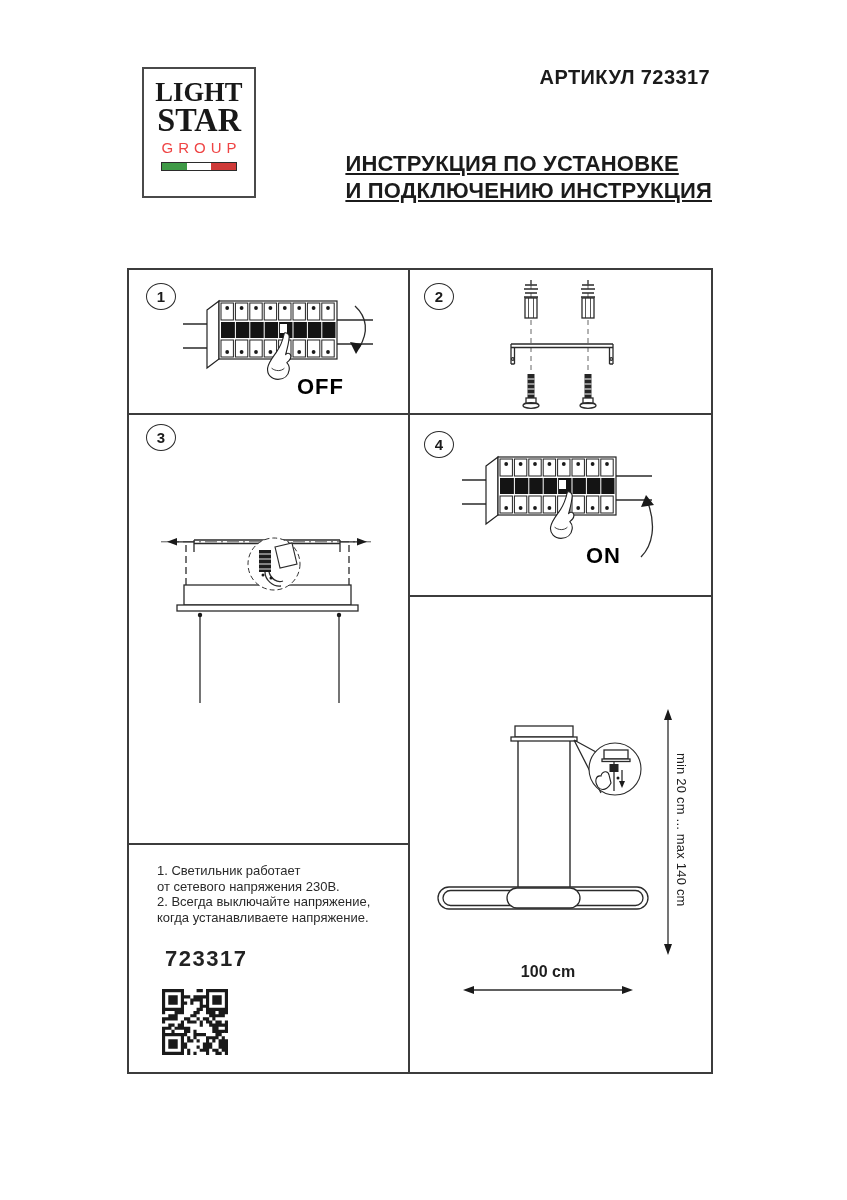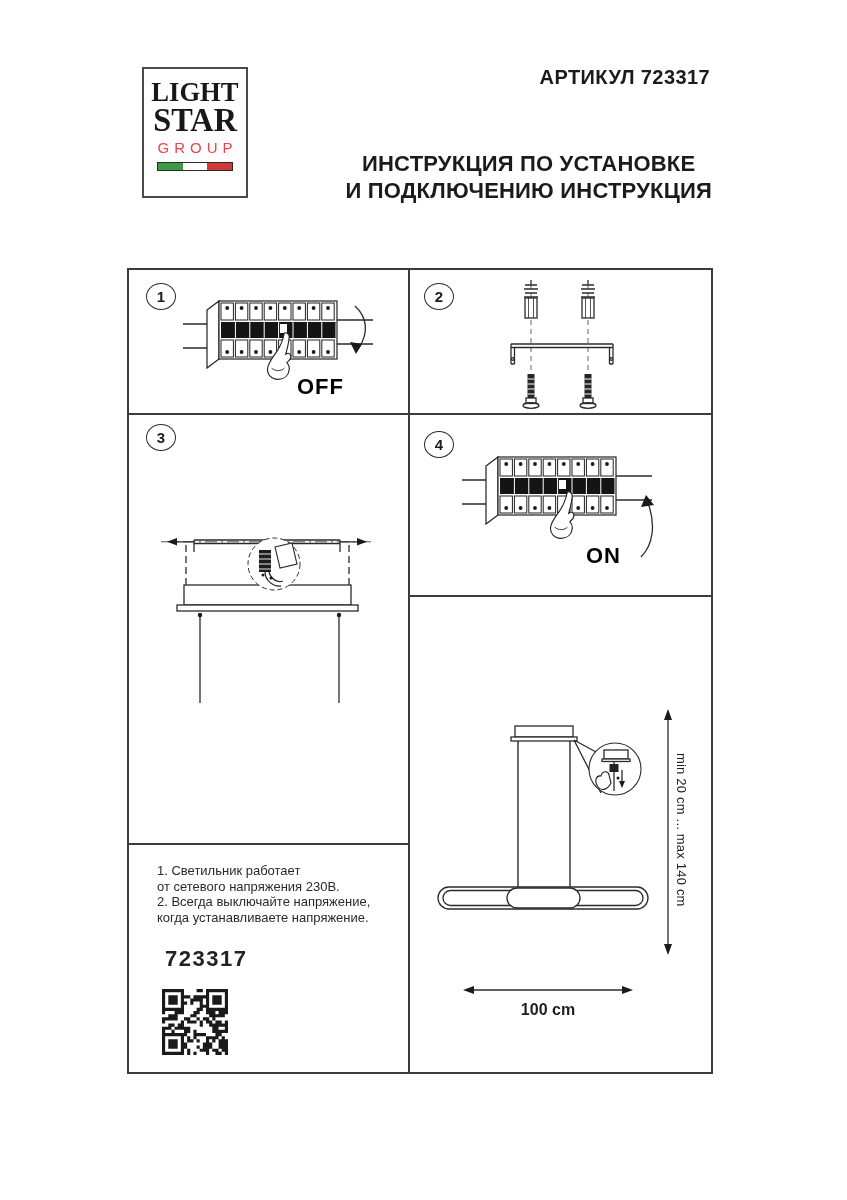--- a/index.html
+++ b/index.html
@@ -1,51 +1,51 @@
 <!DOCTYPE html>
 <html><head>
 <meta charset="utf-8">
 <style>
   html,body{margin:0;padding:0;background:#fff;}
   .page{position:relative;width:847px;height:1200px;background:#ffffff;overflow:hidden;
         font-family:"Liberation Sans",sans-serif;color:#1b1b1b;}
   
-  .logo-box{position:absolute;left:142px;top:67px;width:106px;height:131px;
+  .logo-box{position:absolute;left:142px;top:67px;width:114px;height:131px;
             border:2px solid #4a4a4a;box-sizing:border-box;display:flex;flex-direction:column;
             align-items:center;padding-top:10px;background:#fff;}
   .logo-light{font-family:"Liberation Serif",serif;font-weight:bold;font-size:28px;line-height:26px;
               letter-spacing:0;transform:scaleX(.95);color:#181818;}
   .logo-star{font-family:"Liberation Serif",serif;font-weight:bold;font-size:34px;line-height:30px;
              transform:scaleX(.95);color:#181818;}
   .logo-group{font-size:15px;letter-spacing:5px;color:#ef4444;margin-top:4px;text-indent:5px;}
   .logo-flag{width:76px;height:9px;margin-top:6px;border:1px solid #2b2b2b;display:flex;box-sizing:border-box;}
   .logo-flag div{flex:1;height:100%;}
   .hdr-top{position:absolute;right:137px;top:64px;text-align:right;font-weight:bold;
            font-size:20px;line-height:26px;letter-spacing:.4px;}
-  .hdr-main{position:absolute;right:135px;top:150px;text-align:center;font-weight:bold;
-            font-size:22px;line-height:27px;letter-spacing:.2px;}
+  .hdr-main{position:absolute;right:135px;top:150px;text-align:left;font-weight:bold;
+            font-size:22px;line-height:27px;letter-spacing:.2px;text-decoration:underline;}
   
   .grid{position:absolute;left:127px;top:268px;width:586px;height:806px;
         border:2px solid #3c3c3c;box-sizing:border-box;background:#fff;}
   .vline,.hline{position:absolute;background:#3c3c3c;}
   .panel{position:absolute;}
   .panel svg{position:absolute;left:0;top:0;}
   .stepnum{position:absolute;width:30px;height:27px;border:1.5px solid #2b2b2b;border-radius:50%;
            display:flex;align-items:center;justify-content:center;font-size:15px;font-weight:bold;
            box-sizing:border-box;background:#fff;}
   .switch-label{position:absolute;font-size:22px;font-weight:700;letter-spacing:1px;color:#000000;}
   
   .notes-text{position:absolute;left:28px;top:18px;font-size:13px;line-height:15.5px;color:#2a2a2a;}
   .notes-article{position:absolute;left:36px;top:101px;font-size:22px;font-weight:bold;
                  letter-spacing:1.5px;color:#222;}
   
   .dim-v{position:absolute;left:264px;top:156px;writing-mode:vertical-rl;
          font-size:13px;letter-spacing:.2px;color:#1e1e1e;white-space:nowrap;}
   .dim-h{position:absolute;left:88px;top:366px;width:100px;text-align:center;
-         font-size:16px;font-weight:600;color:#1e1e1e;margin-top:38px;}
+         font-size:16px;font-weight:600;color:#1e1e1e;}
   
   .footer{position:absolute;left:0;right:0;top:1127px;text-align:center;
           font-size:19px;font-weight:bold;color:#161616;}
   .lineart{stroke:#2b2b2b;stroke-width:1.3;fill:none;}
 </style>
 </head>
 <body>
 
 <div class="page">
 

